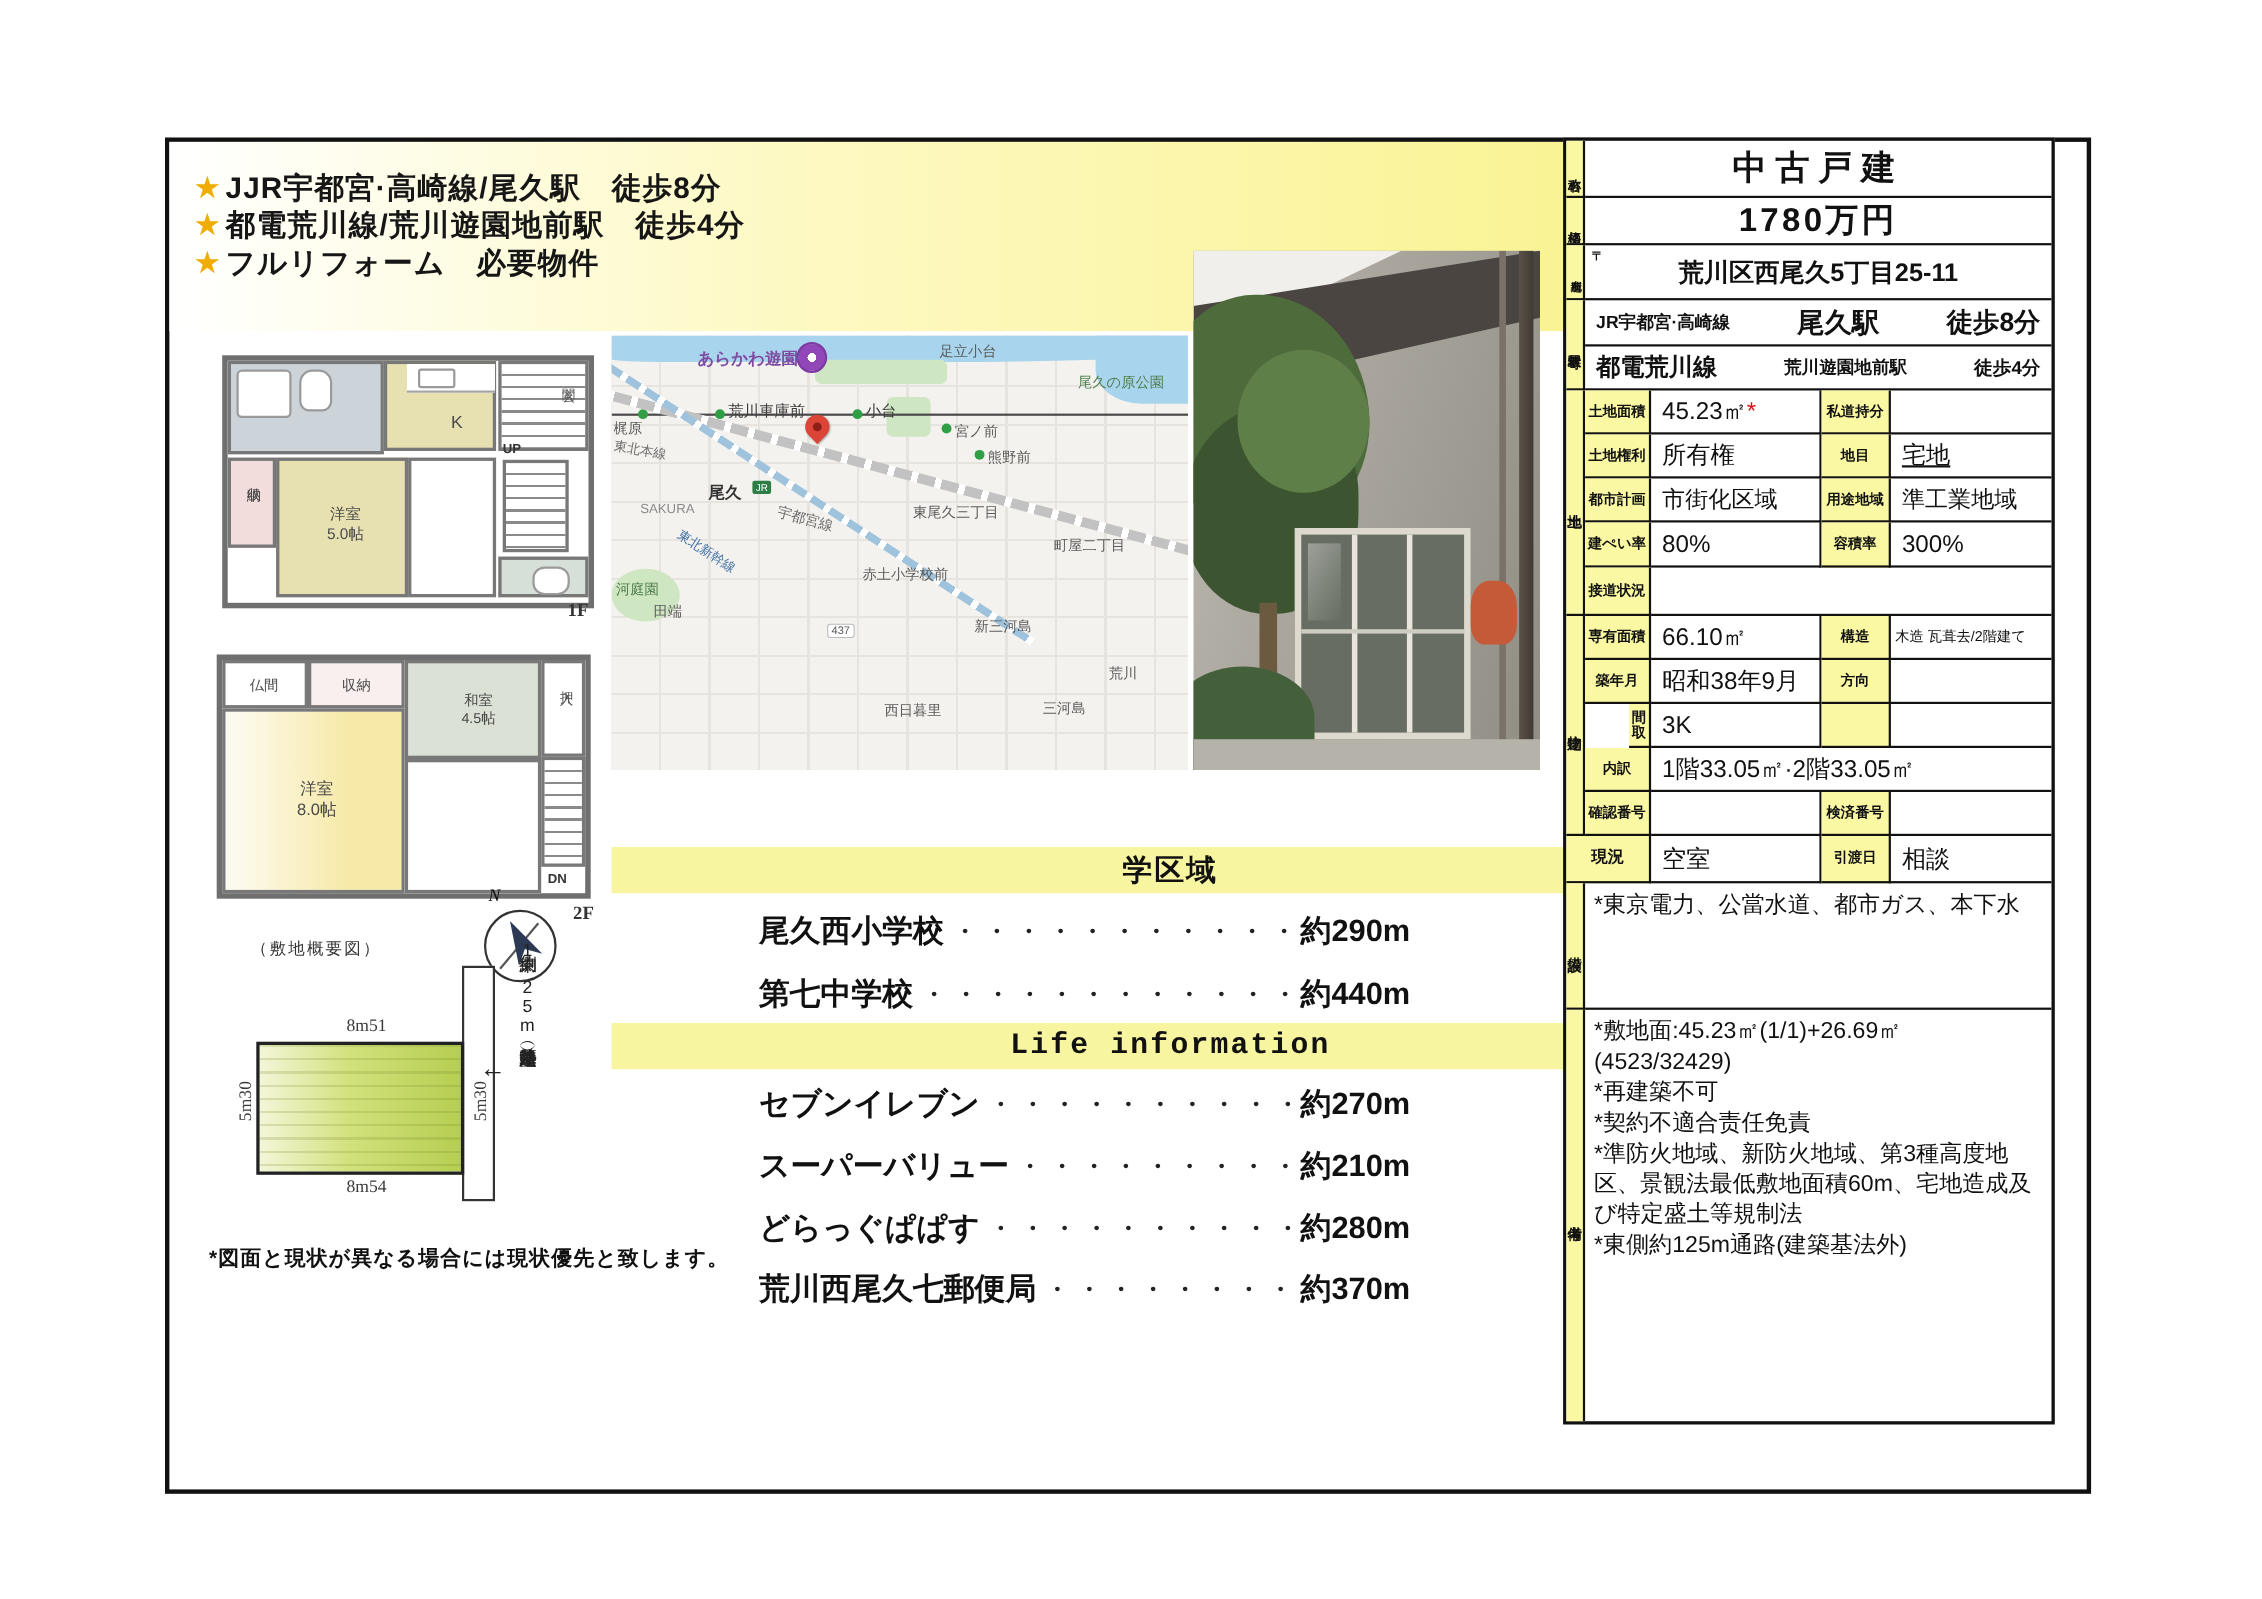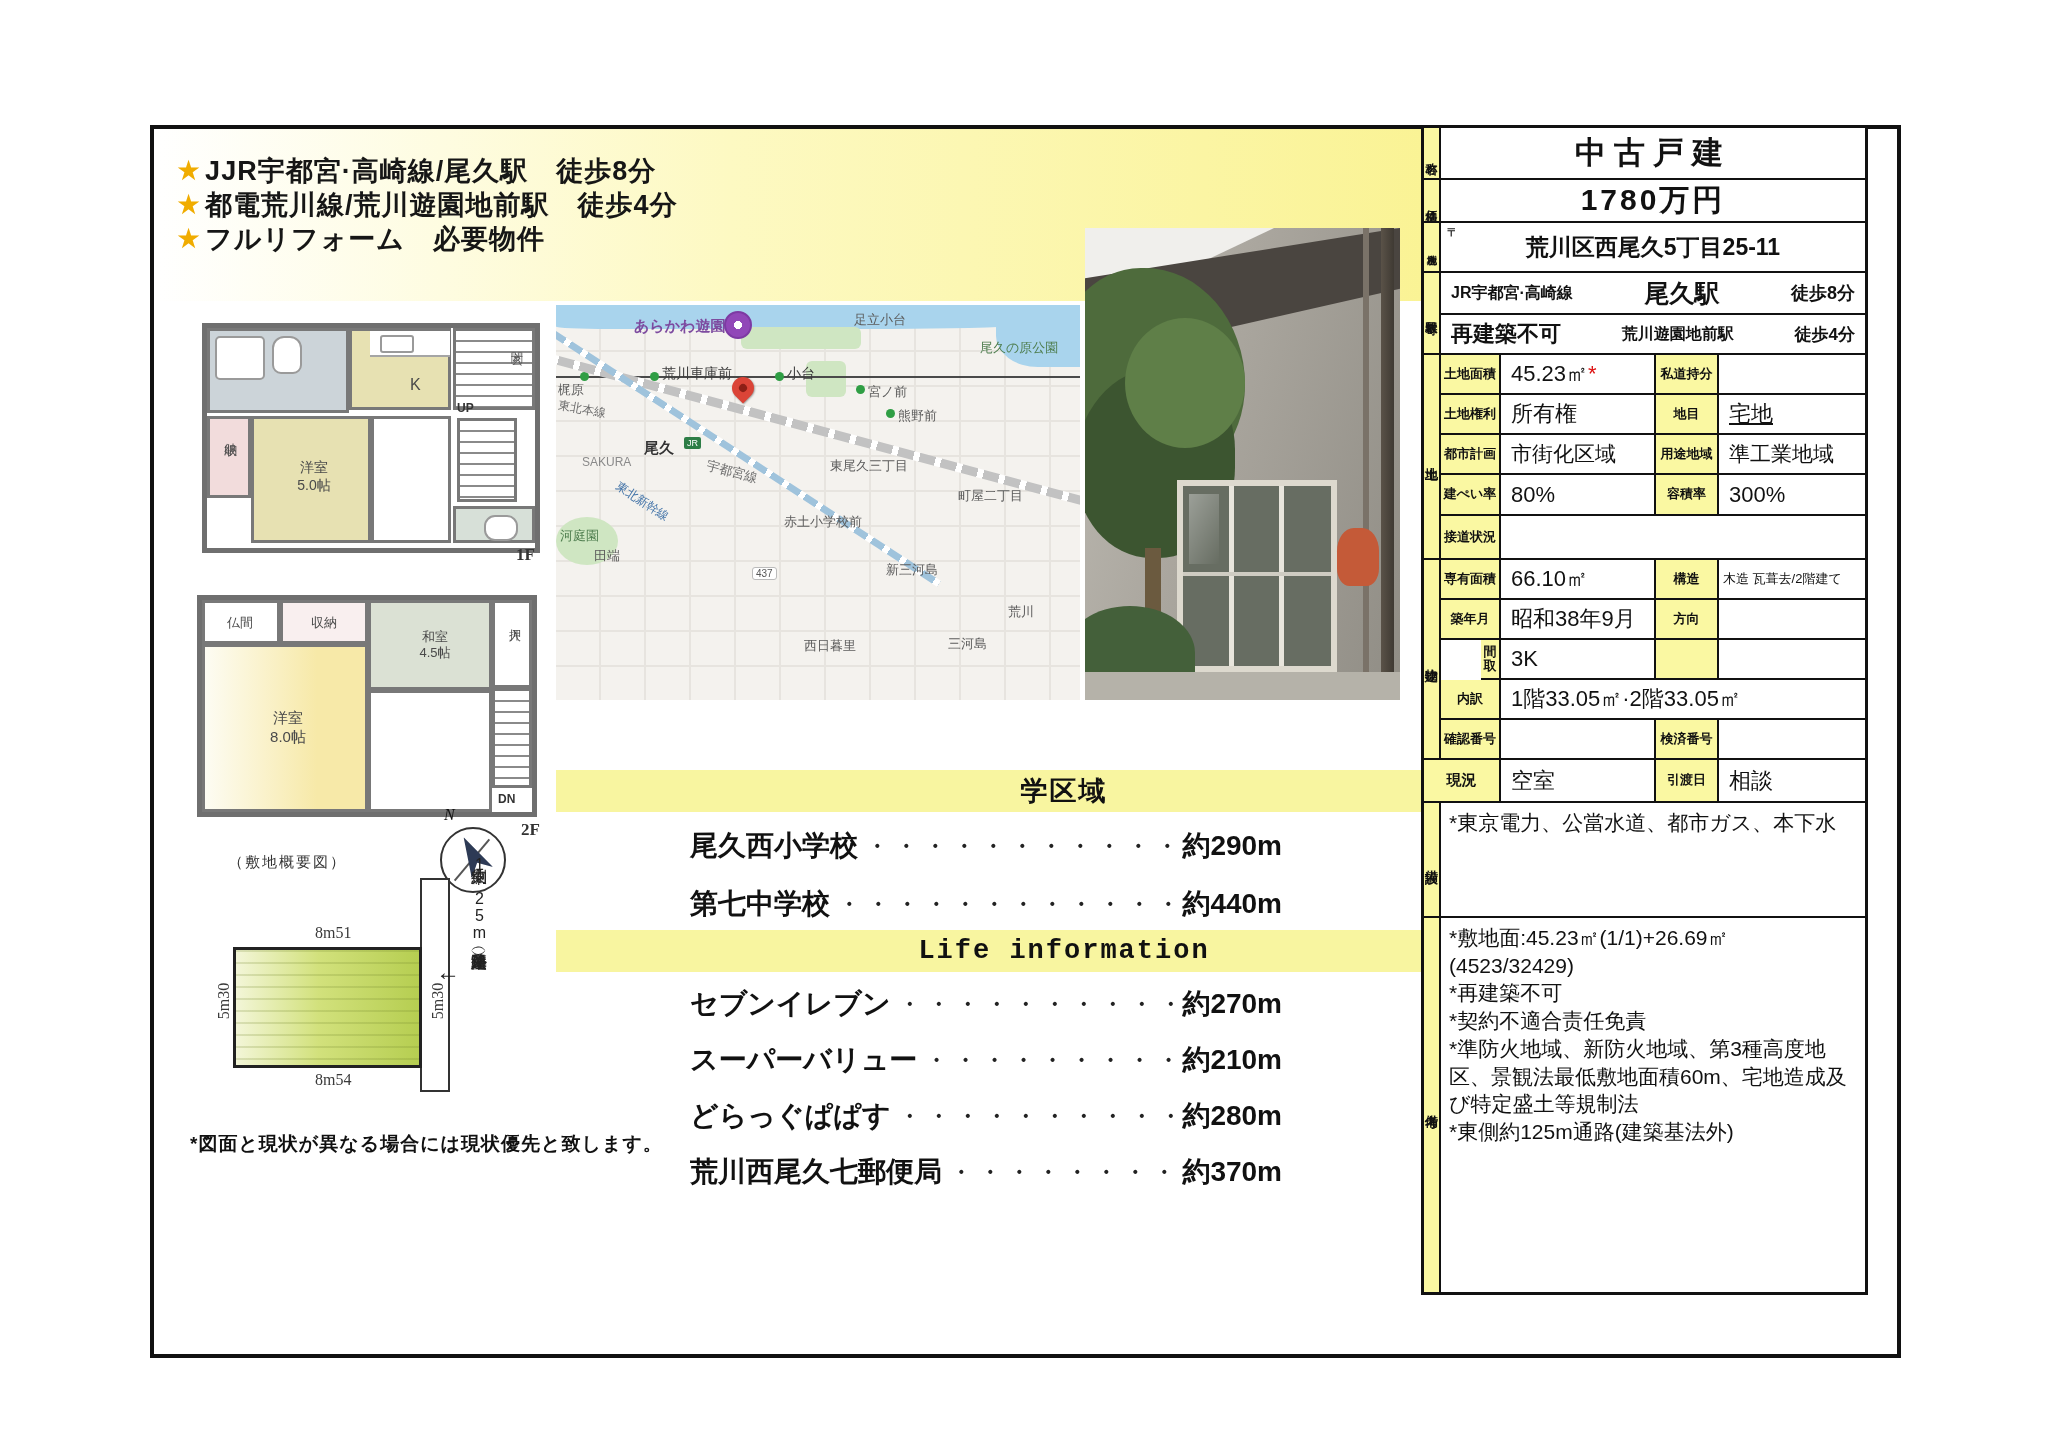--- a/index.html
+++ b/index.html
@@ -286,24 +286,24 @@
       <span class="abs" style="left:6px;top:2px;font-size:11px;">〒</span>
       <span>荒川区西尾久5丁目25-11</span>
     </div>
 
     <div class="cell ylw" style="grid-row:4/6;grid-column:1;">
         <span class="vlab" style="font-size:12px;">最寄駅</span>
       </div>
     <div class="cell noR" style="grid-row:4;grid-column:2/6;justify-content:space-between;padding:0 10px;">
       <span style="font-size:16px;font-weight:600;">JR宇都宮·高崎線</span>
       <span style="font-size:25px;font-weight:700;">尾久駅</span>
-      <span style="font-size:18px;font-weight:600;">徒歩8分</span>
+      <span style="font-size:24px;font-weight:600;">徒歩8分</span>
     </div>
     <div class="cell noR" style="grid-row:5;grid-column:2/6;justify-content:space-between;padding:0 10px;">
-      <span style="font-size:22px;font-weight:700;">再建築不可</span>
+      <span style="font-size:22px;font-weight:700;">都電荒川線</span>
       <span style="font-size:16px;font-weight:600;">荒川遊園地前駅</span>
       <span style="font-size:17px;font-weight:600;">徒歩4分</span>
     </div>
 
     <div class="cell ylw" style="grid-row:6/11;grid-column:1;">
         <span class="vlab">土地</span>
       </div>
     <div class="cell ylw flab" style="grid-row:6;grid-column:2;">土地面積</div>
     <div class="cell val" style="grid-row:6;grid-column:3;">
       <span>45.23㎡</span>

